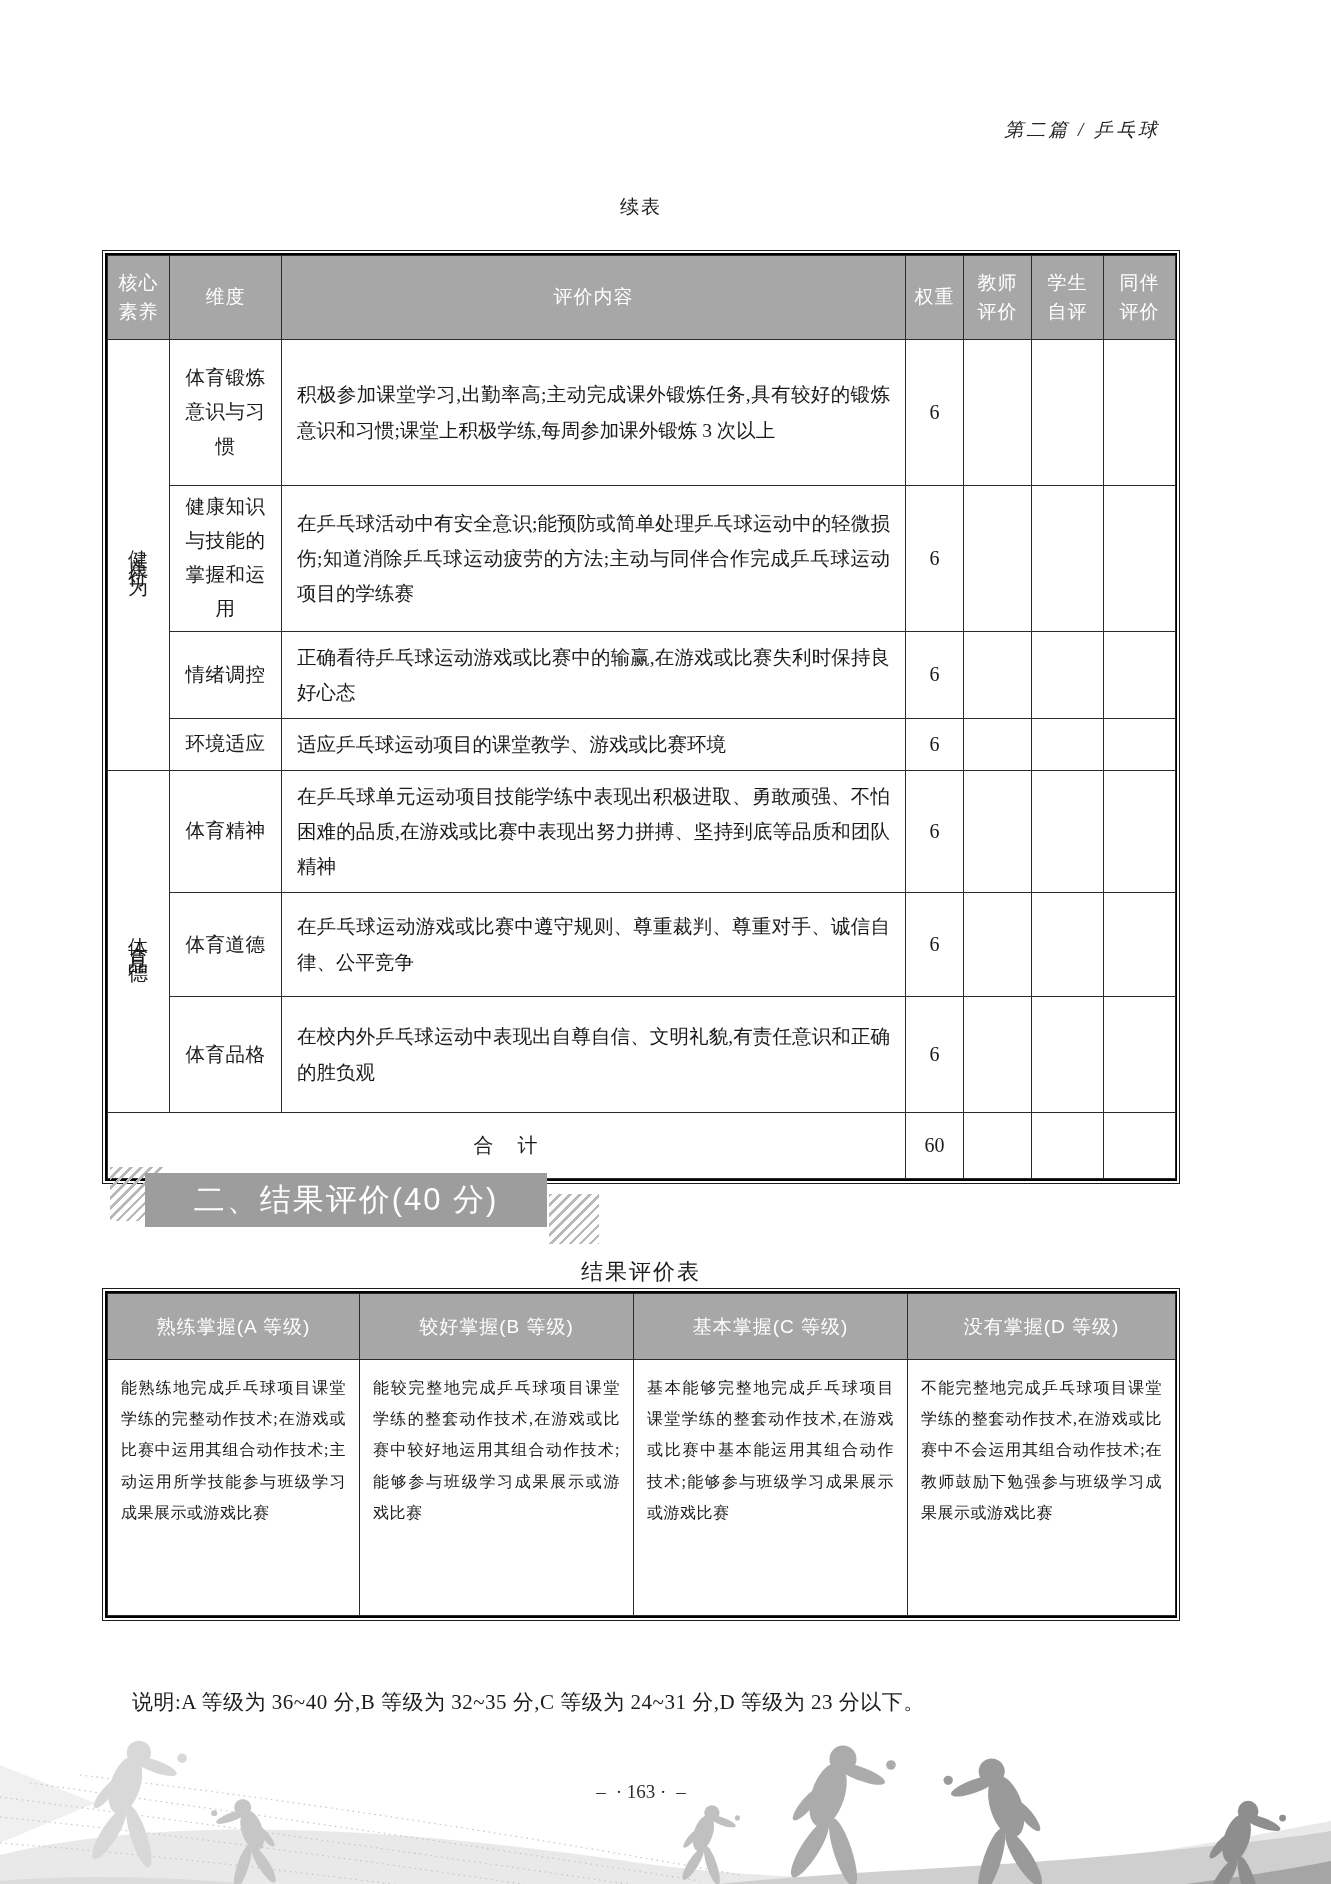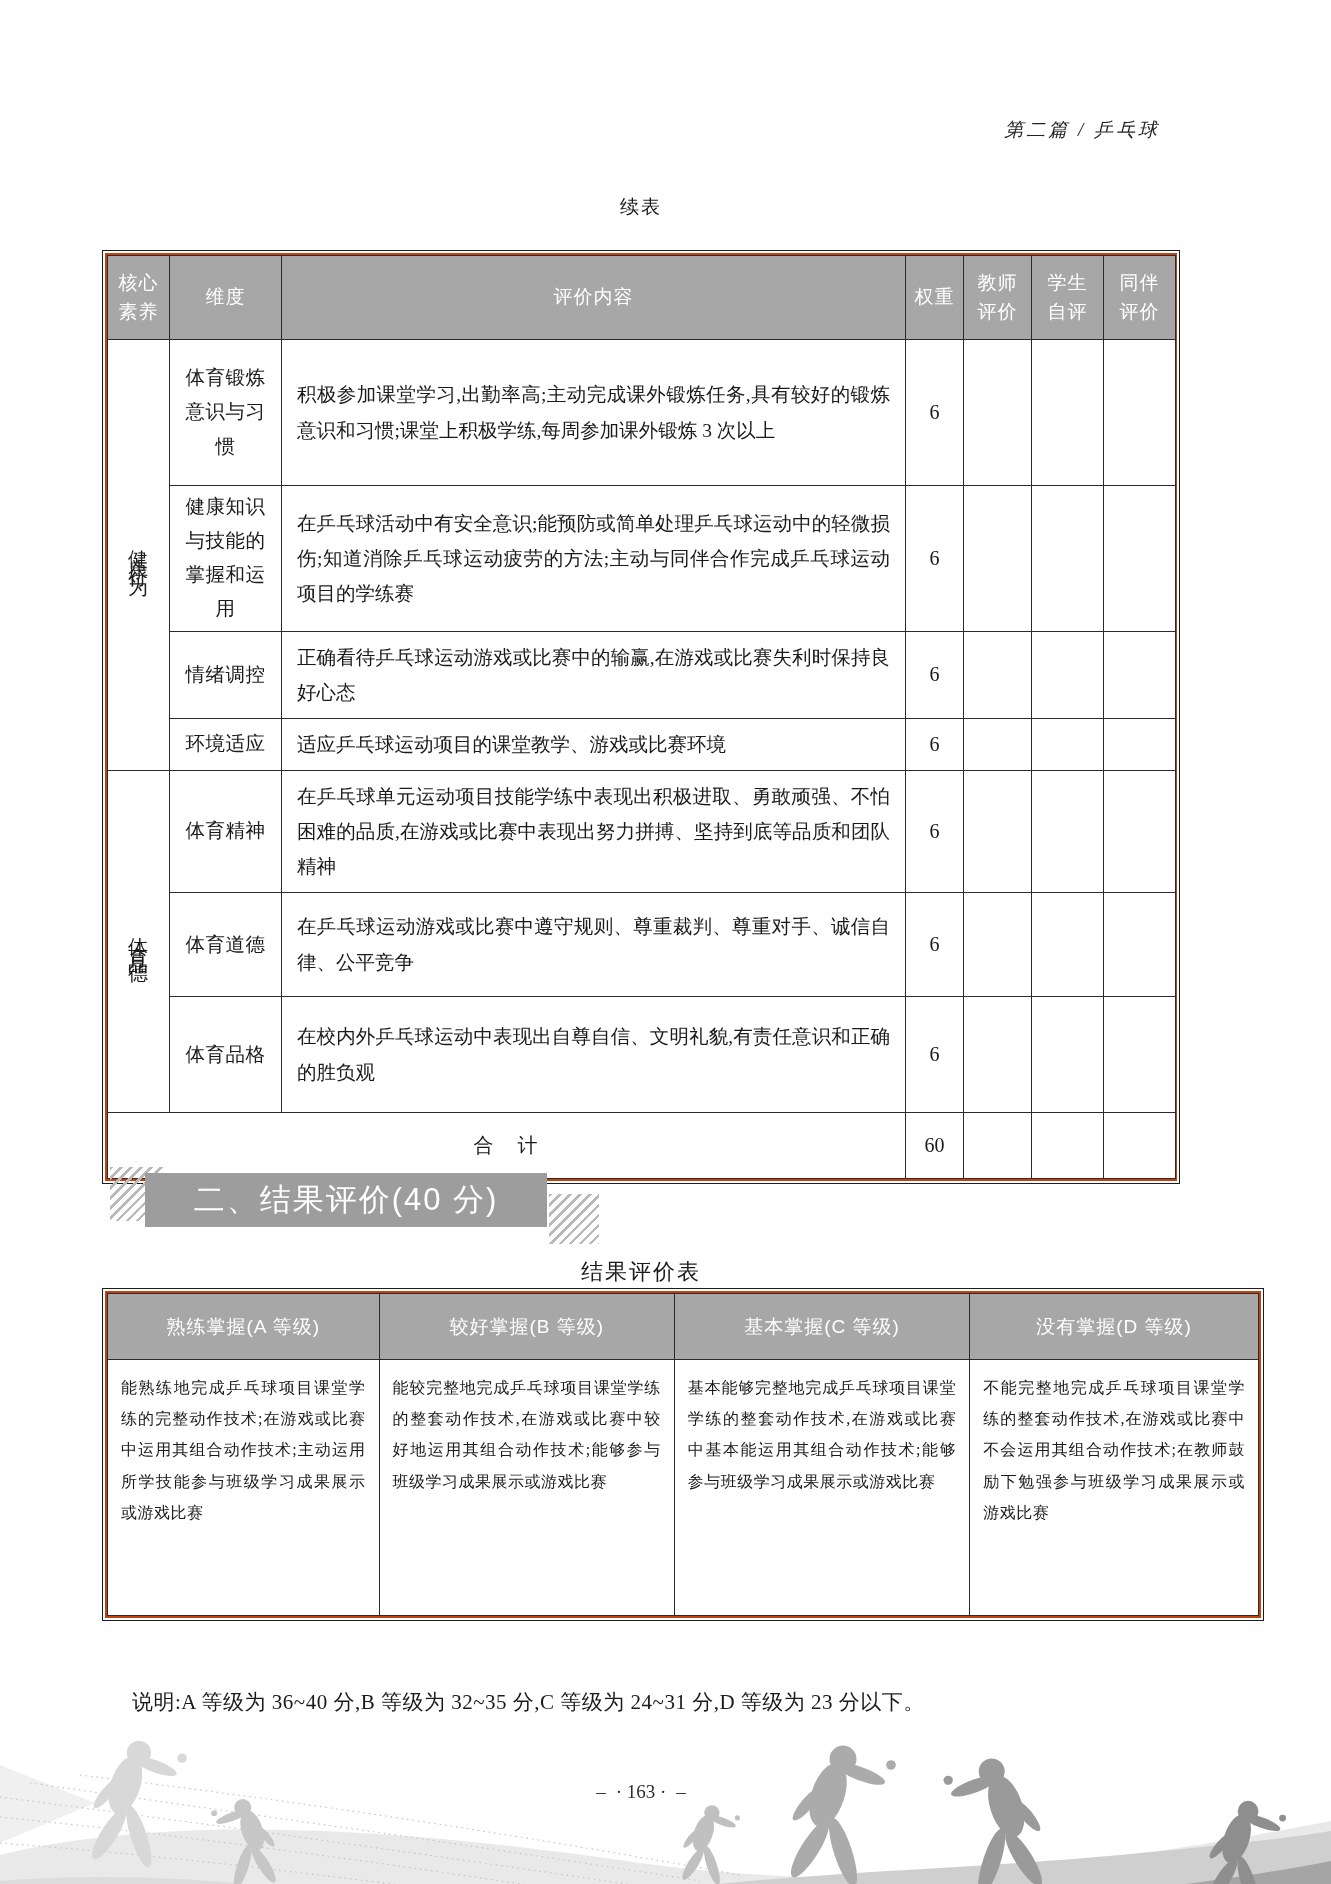--- a/index.html
+++ b/index.html
@@ -30,21 +30,21 @@
   .cont-label {
     position: absolute;
     top: 163px; left: 105px; width: 1072px;
     text-align: center;
     font-size: 19px;
     letter-spacing: 2px;
   }
 
   
   .tbl-frame {
-    border: 2px solid #c2410c;
+    border: 2px solid #000000;
     outline: 1px solid #1c1c1c;
     outline-offset: 2px;
     background: #fff;
   }
   table { width: 100%; border-collapse: collapse; table-layout: fixed; }
   td, th { border: 1px solid #2b2b2b; }
 
   
   .t1-wrap { position: absolute; top: 222px; left: 105px; width: 1072px; }
   .t1 .hdr {
@@ -97,21 +97,21 @@
   
   .t2-title {
     position: absolute;
     top: 1226px; left: 105px; width: 1072px;
     text-align: center;
     font-family: "Liberation Sans","DejaVu Sans",sans-serif;
     font-weight: normal;
     font-size: 22px;
     letter-spacing: 2px;
   }
-  .t2-wrap { position: absolute; top: 1260px; left: 105px; width: 1156px; }
+  .t2-wrap { position: absolute; top: 1260px; left: 105px; width: 1072px; }
   .t2 .hdr {
     background: #a7a7a7;
     color: #fff;
     font-family: "Liberation Sans","DejaVu Sans",sans-serif;
     font-size: 19px;
     font-weight: normal;
     text-align: center;
     vertical-align: middle;
     letter-spacing: 1px;
   }

